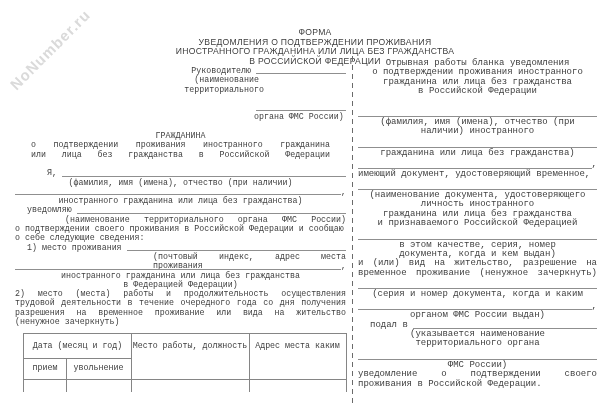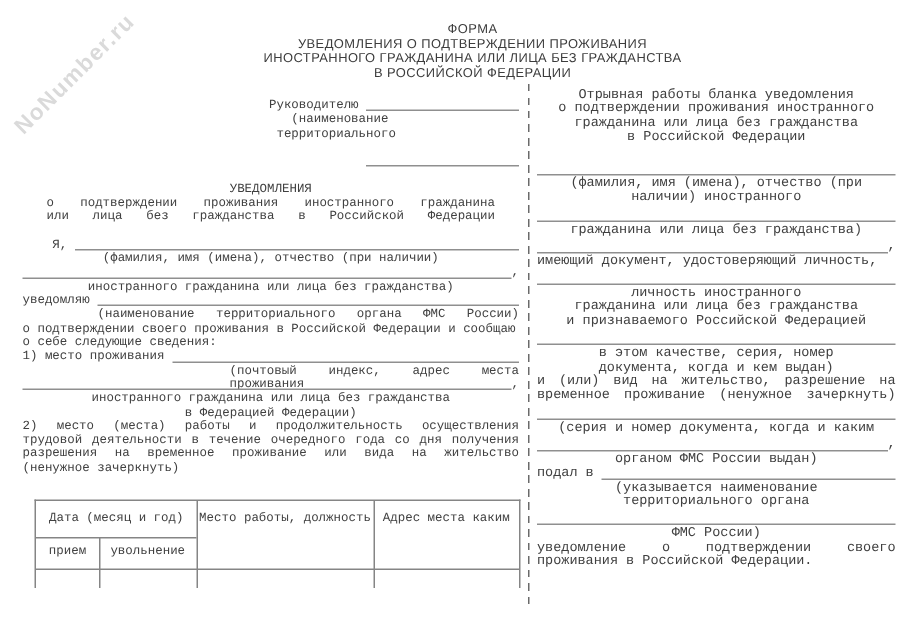--- a/index.html
+++ b/index.html
@@ -4,38 +4,38 @@
 <style>
   :root{
     --paper:#ffffff; --ink:#404040; --line:#8f8f8f; --grid:#858585; --wm:#dadada; --title:#3c3c3c;
   }
   html,body{margin:0;padding:0;background:#fff;}
   .page{position:relative;width:600px;height:420px;background:var(--paper);overflow:hidden;
         font-family:"Liberation Mono","DejaVu Sans Mono",monospace;color:var(--ink);}
   .wm{position:absolute;left:-30px;top:41px;width:160px;text-align:center;
       transform:rotate(-45deg);font-family:"Liberation Sans",sans-serif;
       font-weight:bold;font-size:15px;letter-spacing:1px;color:var(--wm);}
-  .title{position:absolute;left:30px;top:15px;right:0;text-align:center;
+  .title{position:absolute;left:30px;top:28px;right:0;text-align:center;
          font-family:"Liberation Sans",sans-serif;font-size:8.6px;line-height:9.6px;
          letter-spacing:0.3px;color:var(--title);}
   .col{position:absolute;}
   #leftCol{left:15px;top:66px;width:331px;}
   #rightCol{left:358px;top:59px;width:239px;}
   .r{display:block;position:relative;height:9.3px;line-height:9.4px;font-size:8.3px;
      white-space:pre;color:var(--ink);}
   #rightCol .r{height:9.4px;line-height:9.5px;font-size:9px;}
   #rightCol .t-blank{margin-top:2.5px;}
   .t-gap{}
   .t-center{text-align:center;}
   .t-just,.t-hstretch,.t-capstretch1,.t-capstretch2{white-space:normal;text-align:justify;text-align-last:justify;}
   .t-hstretch{margin-left:16px;margin-right:16px;}
   .t-capstretch1{margin-left:50px;}
   .t-capstretch2{margin-left:138px;}
   .t-fill,.t-blank{display:flex;align-items:flex-end;}
-  .tx{white-space:pre;}
+  .tx{white-space:pre;margin-left:12px;}
   .ln{flex:1 1 auto;border-bottom:1px solid var(--line);margin-bottom:1px;height:0;}
   .sfx{white-space:pre;}
   .divider{position:absolute;left:352px;top:56px;width:1px;height:347px;
            background:repeating-linear-gradient(to bottom,#6a6a6a 0 5px,transparent 5px 9px);}
   .tbl{position:absolute;left:23px;top:333px;width:322px;height:58px;
        border-top:1px solid var(--grid);border-left:1px solid var(--grid);border-right:1px solid var(--grid);}
   .tbl .cell{position:absolute;font-size:8.3px;line-height:9px;text-align:center;white-space:pre;color:var(--ink);}
   .c-date{left:0;width:107px;top:7px;}
   .c-work{left:107px;width:118px;top:7px;}
   .c-addr{left:225px;width:97px;top:7px;}
@@ -62,22 +62,23 @@
     <div>ИНОСТРАННОГО ГРАЖДАНИНА ИЛИ ЛИЦА БЕЗ ГРАЖДАНСТВА</div>
     <div>В РОССИЙСКОЙ ФЕДЕРАЦИИ</div>
   </div>
 
   <div class="col" id="leftCol">
       <div class="r t-fill"><span class="tx">                                 Руководителю </span><span class="ln"></span></div>
       <div class="r t-text">                                    (наименование</div>
       <div class="r t-text">                                  территориального</div>
       <div class="r t-gap"></div>
       <div class="r t-fill"><span class="tx">                                              </span><span class="ln"></span></div>
+      <div class="r t-text">                                                органа ФМС России)</div>
       <div class="r t-gap"></div>
-      <div class="r t-center">УВЕДОМЛЕНИЯ</div>
+      <div class="r t-center">ГРАЖДАНИНА</div>
       <div class="r t-hstretch">о подтверждении проживания иностранного гражданина</div>
       <div class="r t-hstretch">или лица без гражданства в Российской Федерации</div>
       <div class="r t-gap"></div>
       <div class="r t-fill"><span class="tx">    Я, </span><span class="ln"></span></div>
       <div class="r t-center">(фамилия, имя (имена), отчество (при наличии)</div>
       <div class="r t-blank"><span class="ln"></span><span class="sfx">,</span></div>
       <div class="r t-center">иностранного гражданина или лица без гражданства)</div>
       <div class="r t-fill"><span class="tx">уведомляю </span><span class="ln"></span></div>
       <div class="r t-capstretch1">(наименование территориального органа ФМС России)</div>
       <div class="r t-text">о подтверждении своего проживания в Российской Федерации и сообщаю</div>
@@ -100,22 +101,23 @@
       <div class="r t-center">о подтверждении проживания иностранного</div>
       <div class="r t-center">гражданина или лица без гражданства</div>
       <div class="r t-center">в Российской Федерации</div>
       <div class="r t-gap"></div>
       <div class="r t-blank"><span class="ln"></span></div>
       <div class="r t-center">(фамилия, имя (имена), отчество (при</div>
       <div class="r t-center">наличии) иностранного</div>
       <div class="r t-blank"><span class="ln"></span></div>
       <div class="r t-center">гражданина или лица без гражданства)</div>
       <div class="r t-blank"><span class="ln"></span><span class="sfx">,</span></div>
-      <div class="r t-text">имеющий документ, удостоверяющий личность,</div>
+      <div class="r t-text">имеющий документ, удостоверяющий временное,</div>
       <div class="r t-blank"><span class="ln"></span></div>
+      <div class="r t-center">(наименование документа, удостоверяющего</div>
       <div class="r t-center">личность иностранного</div>
       <div class="r t-center">гражданина или лица без гражданства</div>
       <div class="r t-center">и признаваемого Российской Федерацией</div>
       <div class="r t-blank"><span class="ln"></span></div>
       <div class="r t-center">в этом качестве, серия, номер</div>
       <div class="r t-center">документа, когда и кем выдан)</div>
       <div class="r t-just">и (или) вид на жительство, разрешение на</div>
       <div class="r t-just">временное проживание (ненужное зачеркнуть)</div>
       <div class="r t-blank"><span class="ln"></span></div>
       <div class="r t-center">(серия и номер документа, когда и каким</div>

